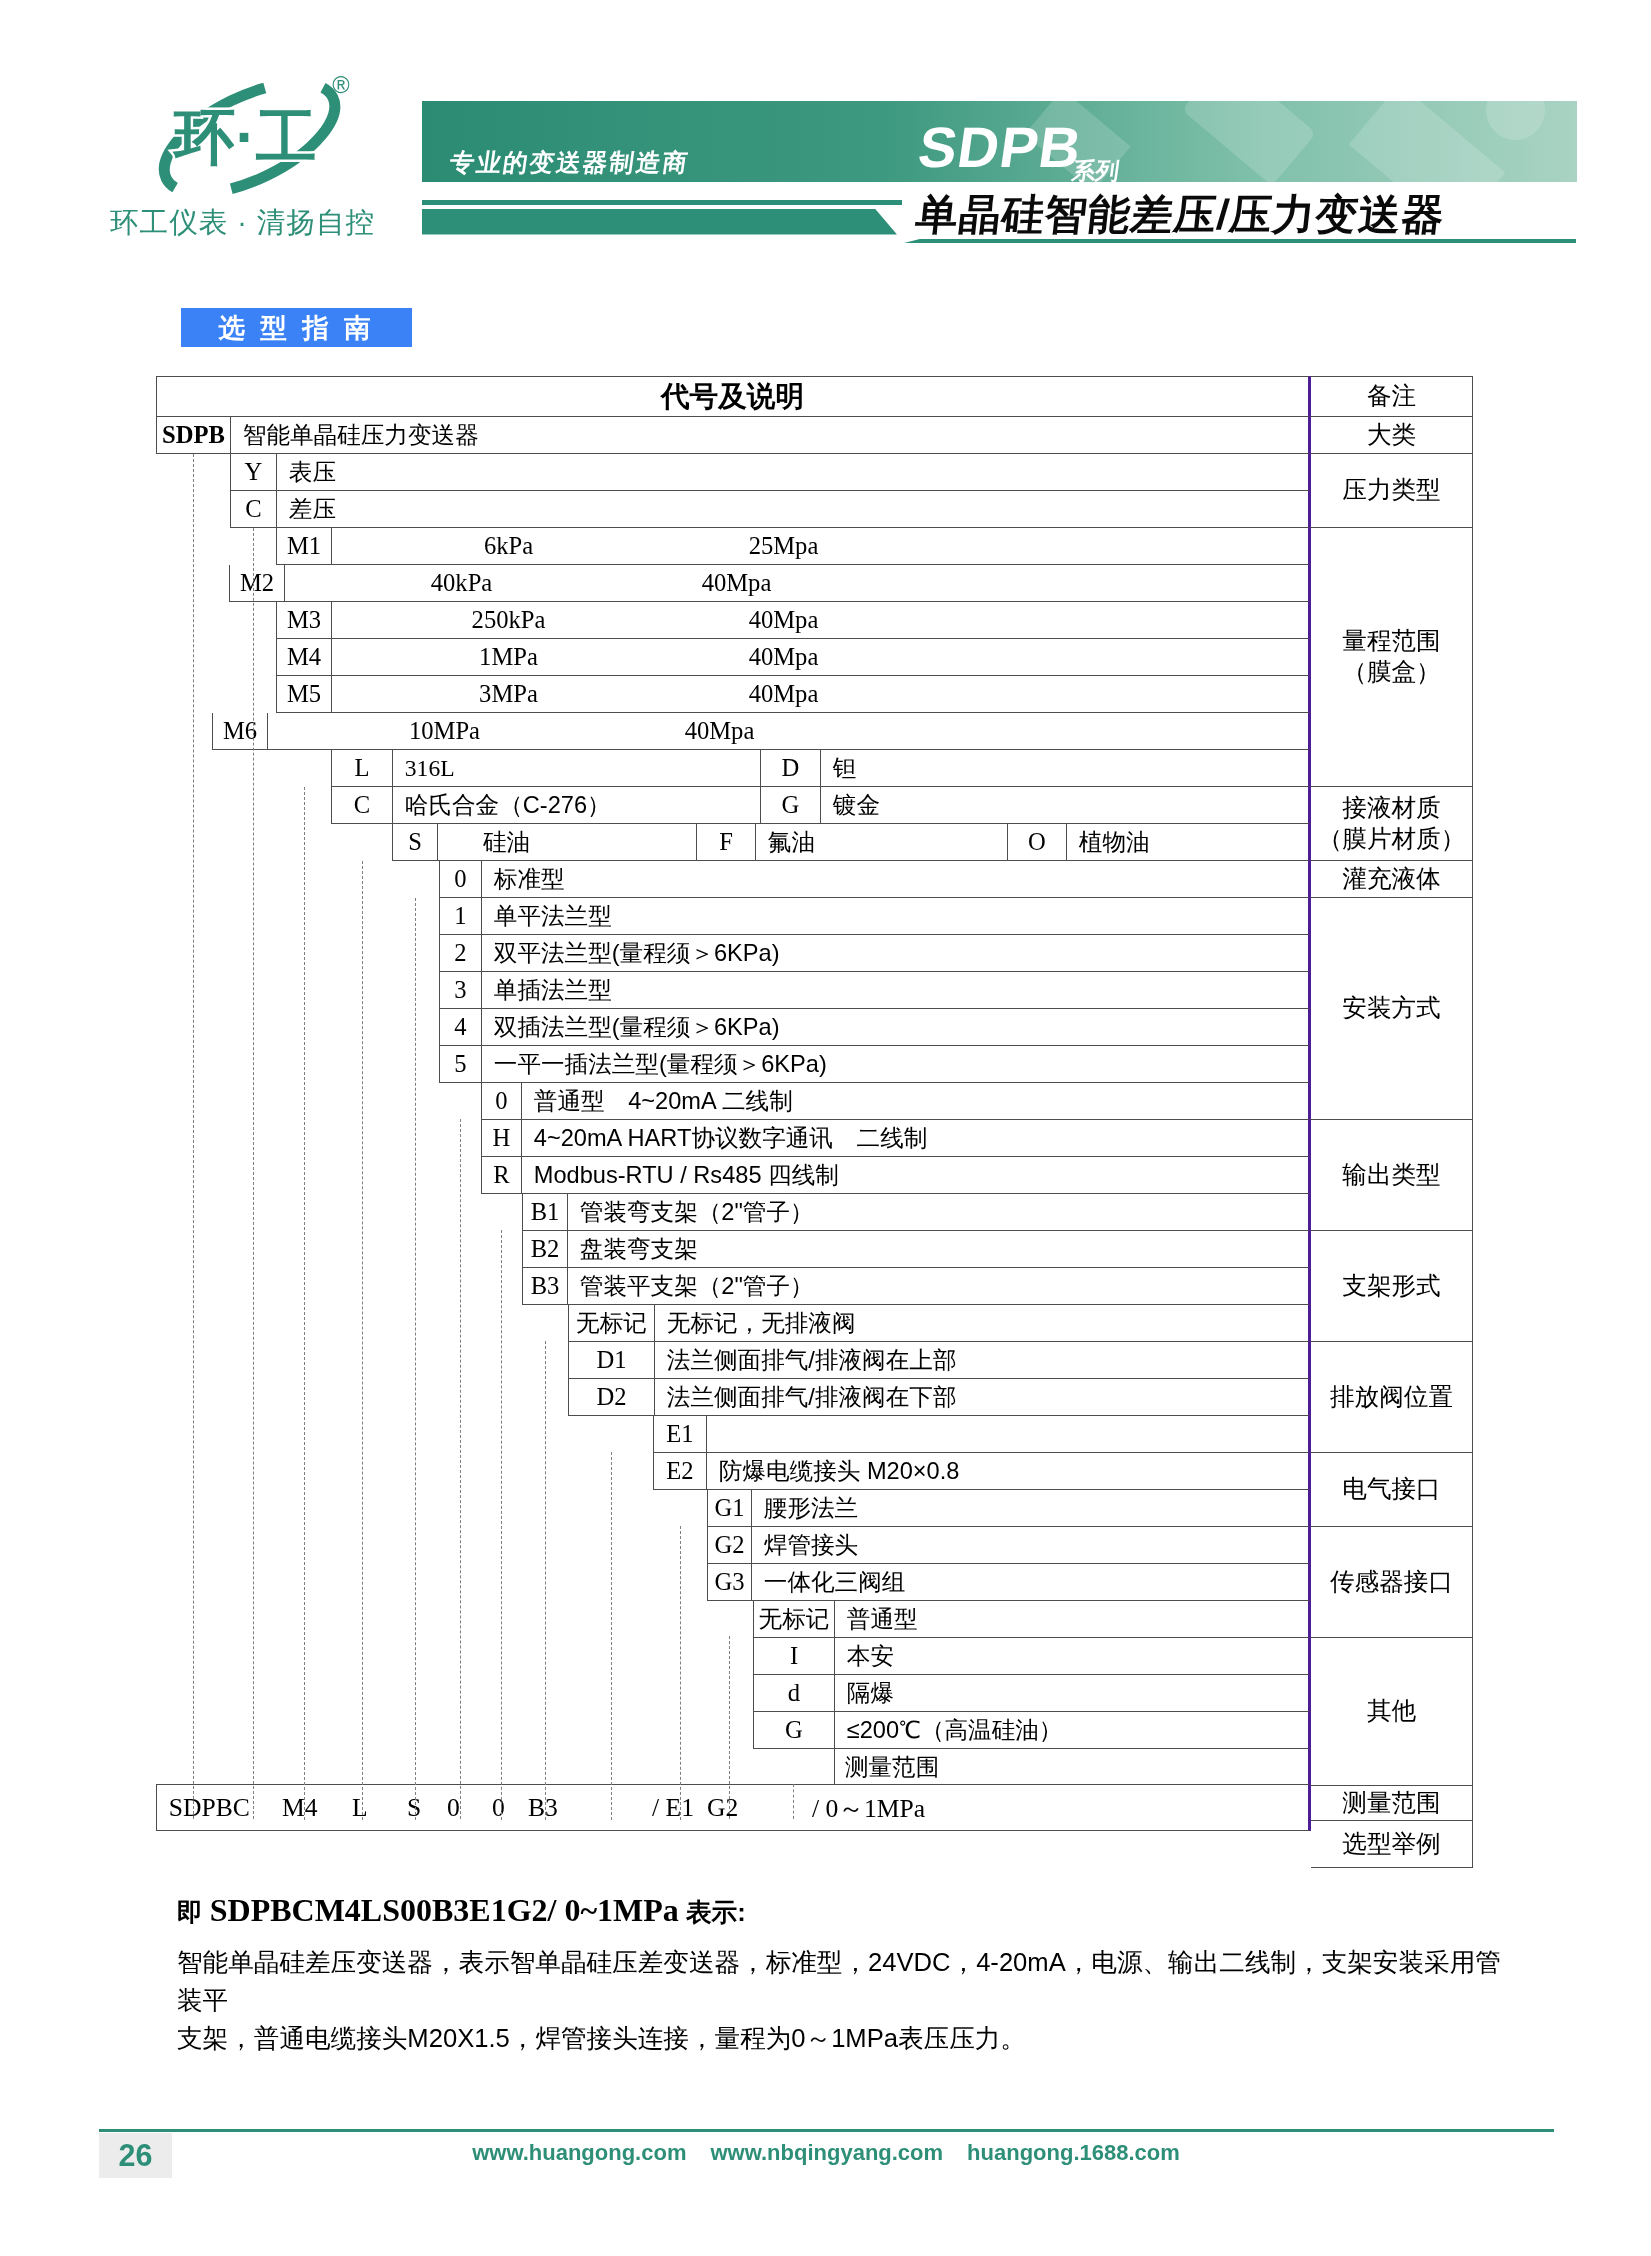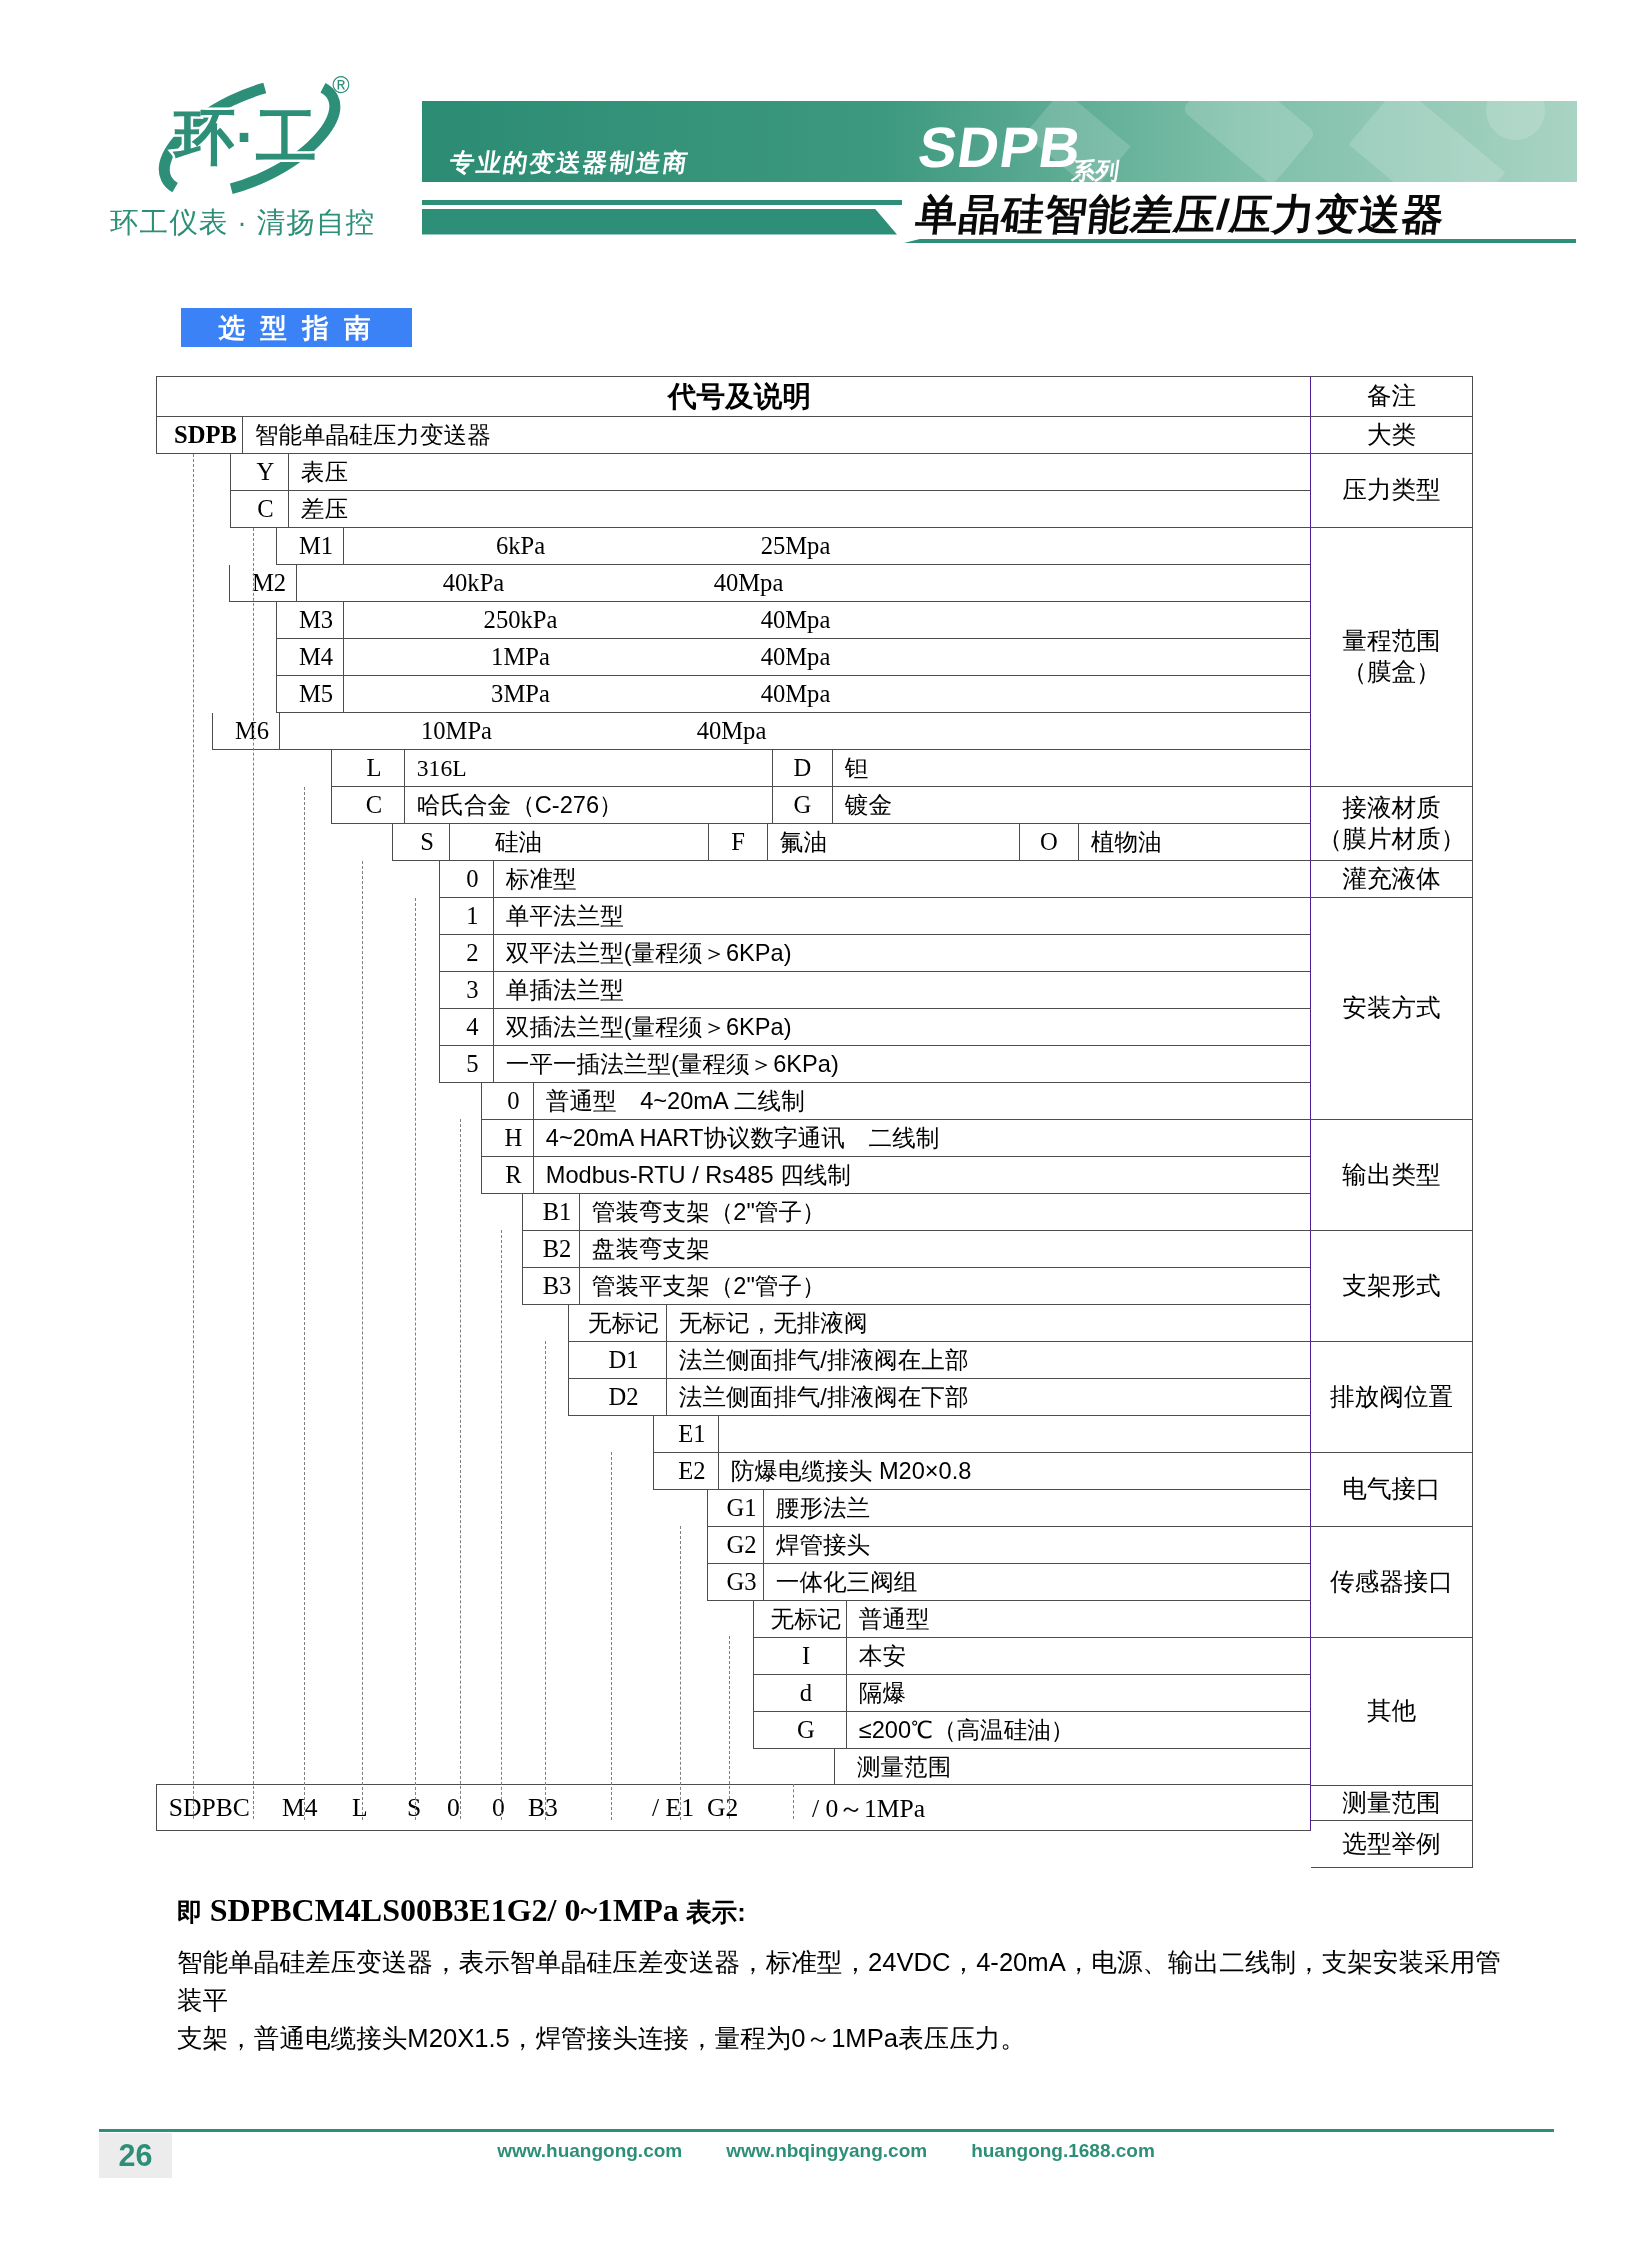--- a/index.html
+++ b/index.html
@@ -29,21 +29,21 @@
                  transform:skewX(-6deg);letter-spacing:1px;white-space:nowrap;}
   .title-underline{position:absolute;left:904px;top:239px;width:672px;height:3.9px;background:#2E8F78;
                    clip-path:polygon(15.8px 0,100% 0,100% 100%,0 100%);}
   .section-box{position:absolute;left:181px;top:308px;width:231px;height:39px;background:#3b82f6;
                display:flex;align-items:center;justify-content:center;color:#fff;font-size:26.6px;
                font-weight:bold;letter-spacing:3.9px;white-space:nowrap;}
   
   .tbl{position:absolute;left:156px;top:376px;width:1316px;height:1491px;font-size:23.6px;}
   .main{position:absolute;left:0;top:0;width:1155px;}
   .trow{position:relative;display:flex;align-items:center;box-sizing:border-box;height:37px;
-        border-left:1px solid #4d4d4d;border-right:1px solid #4c1d95;background:#fff;padding-left:12px;}
+        border-left:1px solid #4d4d4d;border-right:3px solid #4c1d95;background:#fff;}
   .bb{border-bottom:1px solid #4d4d4d;}
   .bt{border-top:1px solid #4d4d4d;}
   .hdr{height:41px;}
   .hd-main{justify-content:center !important;font-size:28.6px;font-weight:bold;padding-left:0 !important;}
   .c{box-sizing:border-box;height:100%;border-right:1px solid #4d4d4d;display:flex;align-items:center;
      justify-content:center;font-family:"Liberation Serif", serif;font-size:24.6px;flex:0 0 auto;}
   .c2{border-left:1px solid #4d4d4d;}
   .d{flex:1 1 auto;display:flex;align-items:center;padding-left:11.8px;box-sizing:border-box;height:100%;}
   .dfix{flex:0 0 auto;}
   .ser{font-family:"Liberation Serif", serif;}
@@ -57,22 +57,22 @@
   .dash{position:absolute;width:0;border-left:1px dashed #7f7f7f;}
   
   .note{position:absolute;left:177px;top:1891px;width:1340px;font-size:25.6px;line-height:38px;}
   .note .head{font-weight:bold;margin-bottom:11.8px;font-size:25.6px;}
   .note .head .ser{font-size:32px;}
   
   .foot-rule{position:absolute;left:99px;top:2129px;width:1455px;height:3px;background:#2E8F78;}
   .page-box{position:absolute;left:99px;top:2133px;width:73px;height:45px;background:#ececec;
             display:flex;align-items:center;justify-content:center;color:#2E8F78;
             font-size:30.5px;font-weight:bold;}
-  .urls{position:absolute;left:0;top:2140px;width:100%;display:flex;justify-content:center;gap:44px;
-        color:#2E8F78;font-size:19px;font-weight:bold;align-items:flex-end;}
+  .urls{position:absolute;left:0;top:2140px;width:100%;display:flex;justify-content:center;gap:24px;
+        color:#2E8F78;font-size:22px;font-weight:bold;align-items:flex-end;}
 </style>
 </head>
 <body>
 
 <div class="page">
 
   <div class="logo">
     <svg width="229" height="138" viewBox="0 0 232 140">
       <g transform="rotate(-26 112 74)">
         <ellipse cx="112" cy="74" rx="94" ry="42" fill="none" stroke="#2E8F78" stroke-width="11" stroke-dasharray="150 58 160 60"></ellipse>

